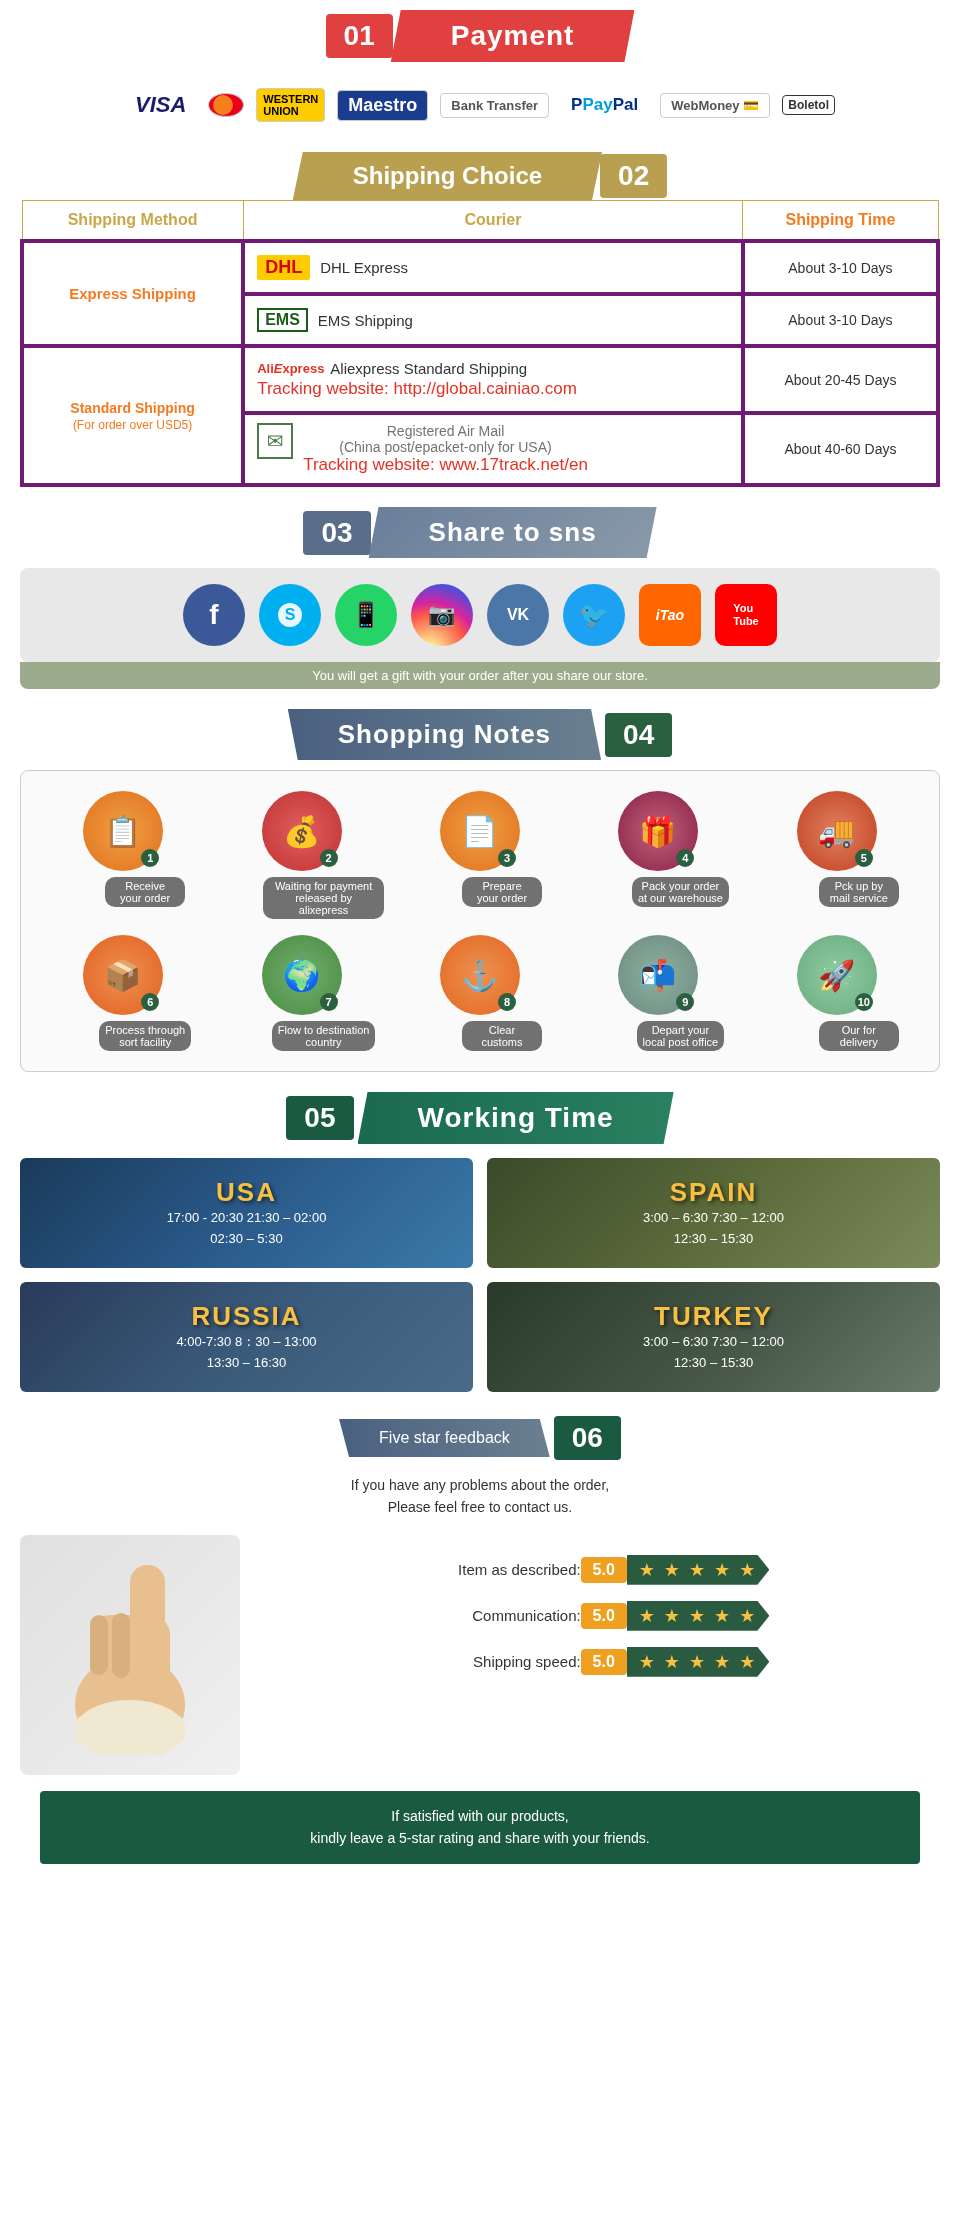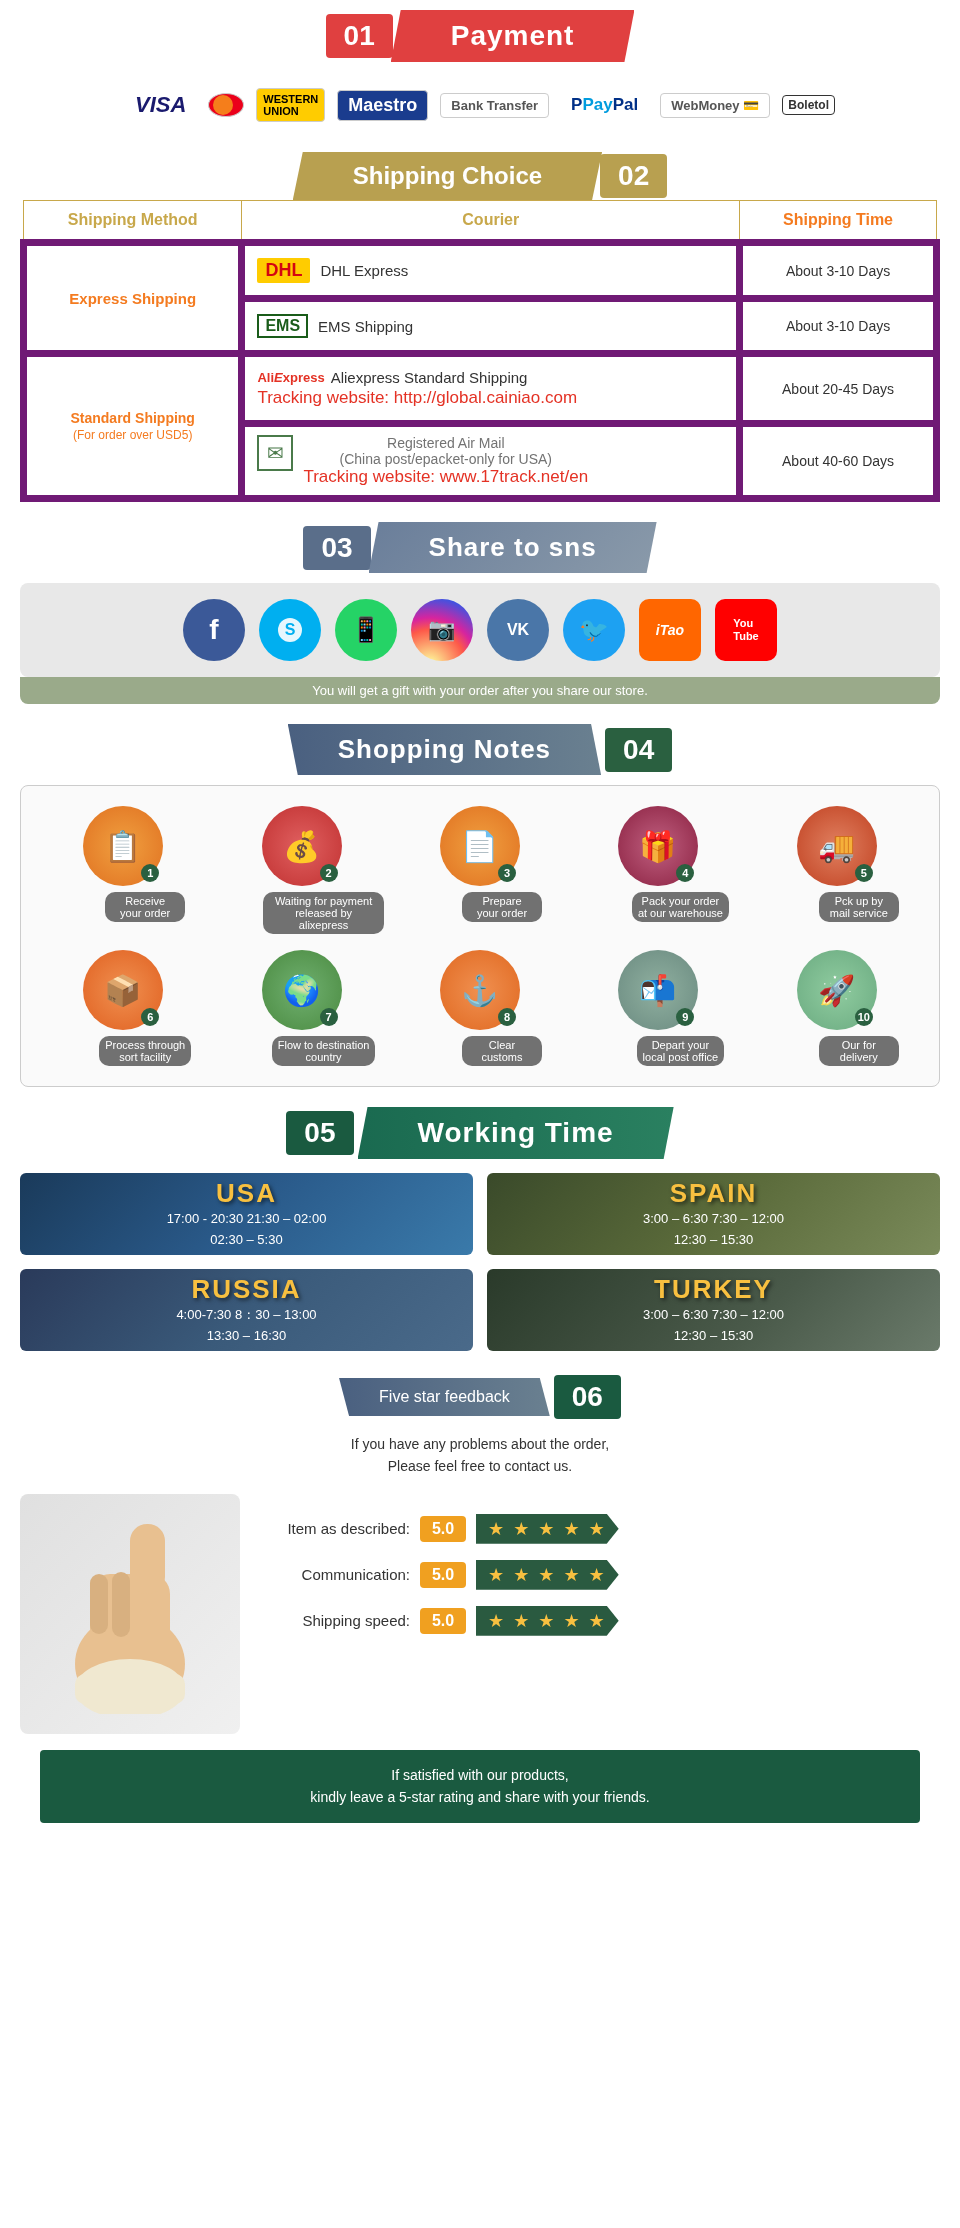--- a/index.html
+++ b/index.html
@@ -92,21 +92,21 @@
       margin: 0 20px;
       border-collapse: collapse;
       border: 1px solid #c8a84b;
     }
     .shipping-table th {
       border: 1px solid #c8a84b;
       padding: 10px 14px;
       font-size: 16px;
     }
     .shipping-table td {
-      border: 7px solid #701a75;
+      border: 4px solid #701a75;
       padding: 8px 12px;
       vertical-align: middle;
     }
     .th-method { color: #c8a84b; background: #fff; text-align: center; }
     .th-courier { color: #c8a84b; background: #fff; text-align: center; }
     .th-time { color: #f47b20; background: #fff; text-align: center; }
     .td-method { color: #f47b20; font-weight: bold; font-size: 15px; text-align: center; vertical-align: middle; }
     .td-time { text-align: center; font-size: 14px; color: #333; }
     .td-courier { text-align: left; }
     .courier-row { display: flex; align-items: center; gap: 10px; padding: 4px 0; }
@@ -302,21 +302,21 @@
       letter-spacing: 1px;
     }
 
     .working-time-grid {
       display: grid;
       grid-template-columns: 1fr 1fr;
       gap: 14px;
       margin: 0 20px;
     }
     .wt-card {
-      height: 82px;
+      height: 110px;
       border-radius: 6px;
       display: flex;
       flex-direction: column;
       align-items: center;
       justify-content: center;
       color: white;
       position: relative;
       overflow: hidden;
     }
     .wt-usa { background: linear-gradient(135deg, #1a3a5a 0%, #2a5a8a 50%, #3a7aaa 100%); }
@@ -394,21 +394,21 @@
     .feedback-ratings {
       flex: 1;
       display: flex;
       flex-direction: column;
       gap: 16px;
       padding-top: 20px;
     }
     .rating-row {
       display: flex;
       align-items: center;
-      gap: 10px;
+      justify-content: center;
     }
     .rating-label {
       font-size: 15px;
       color: #333;
       min-width: 150px;
       text-align: right;
     }
     .rating-score {
       background: #f0a020;
       color: white;

